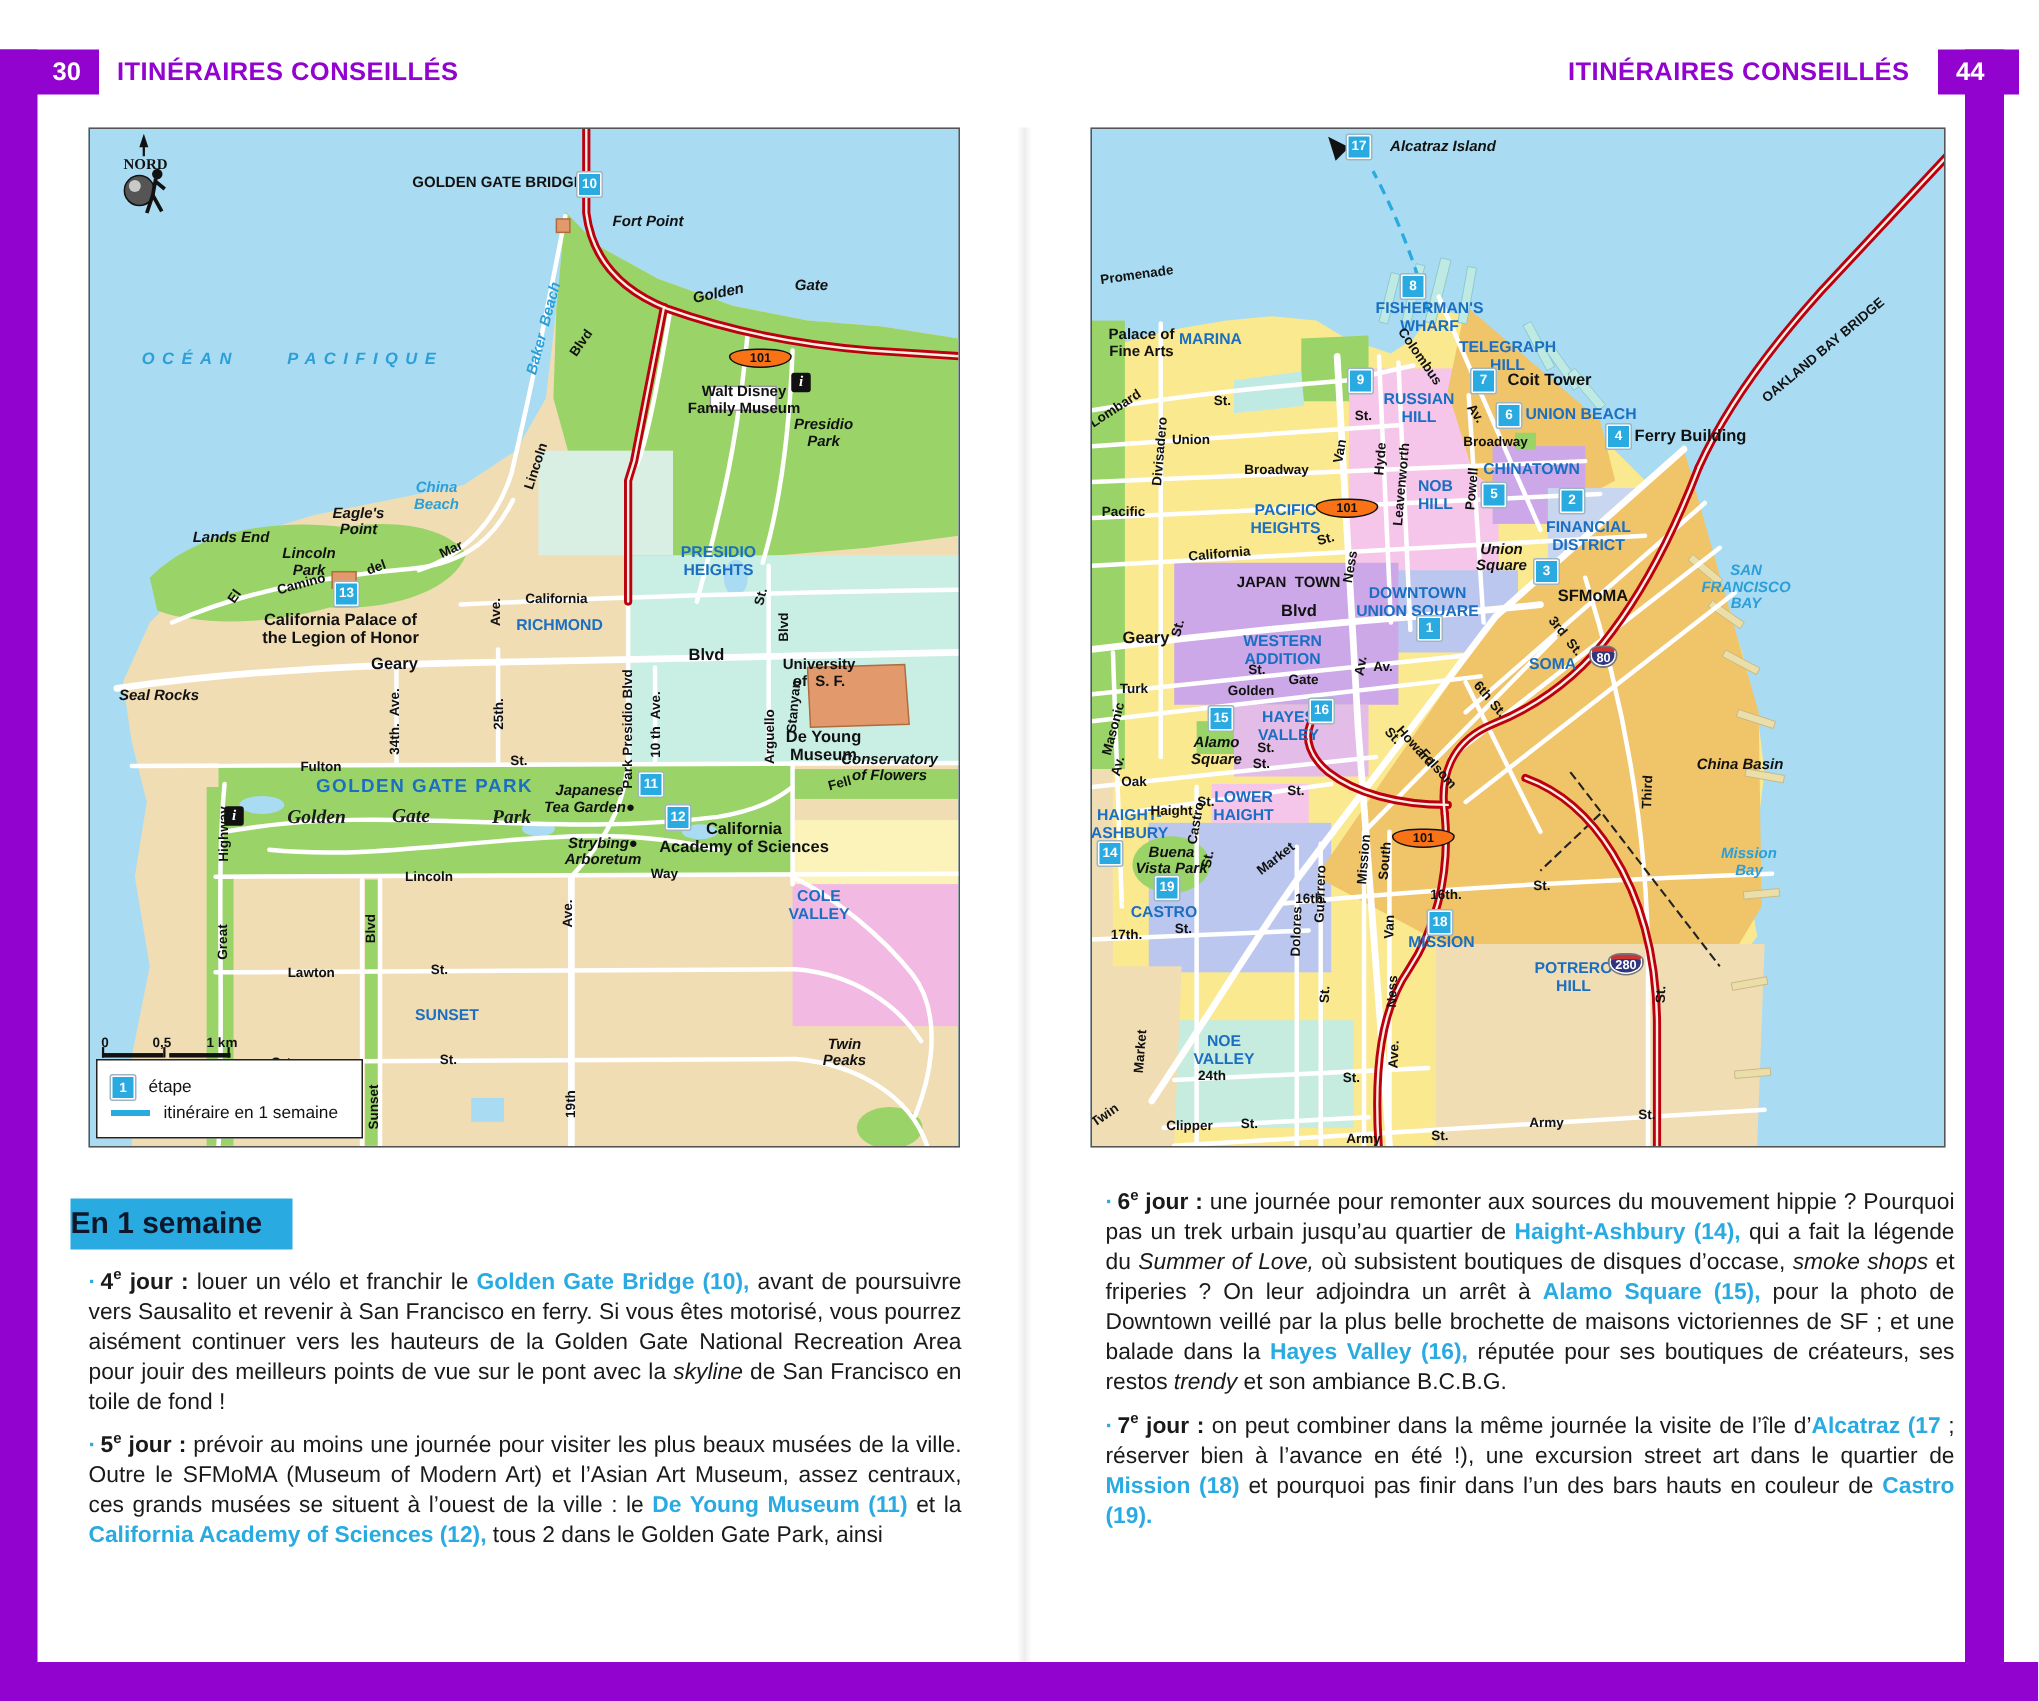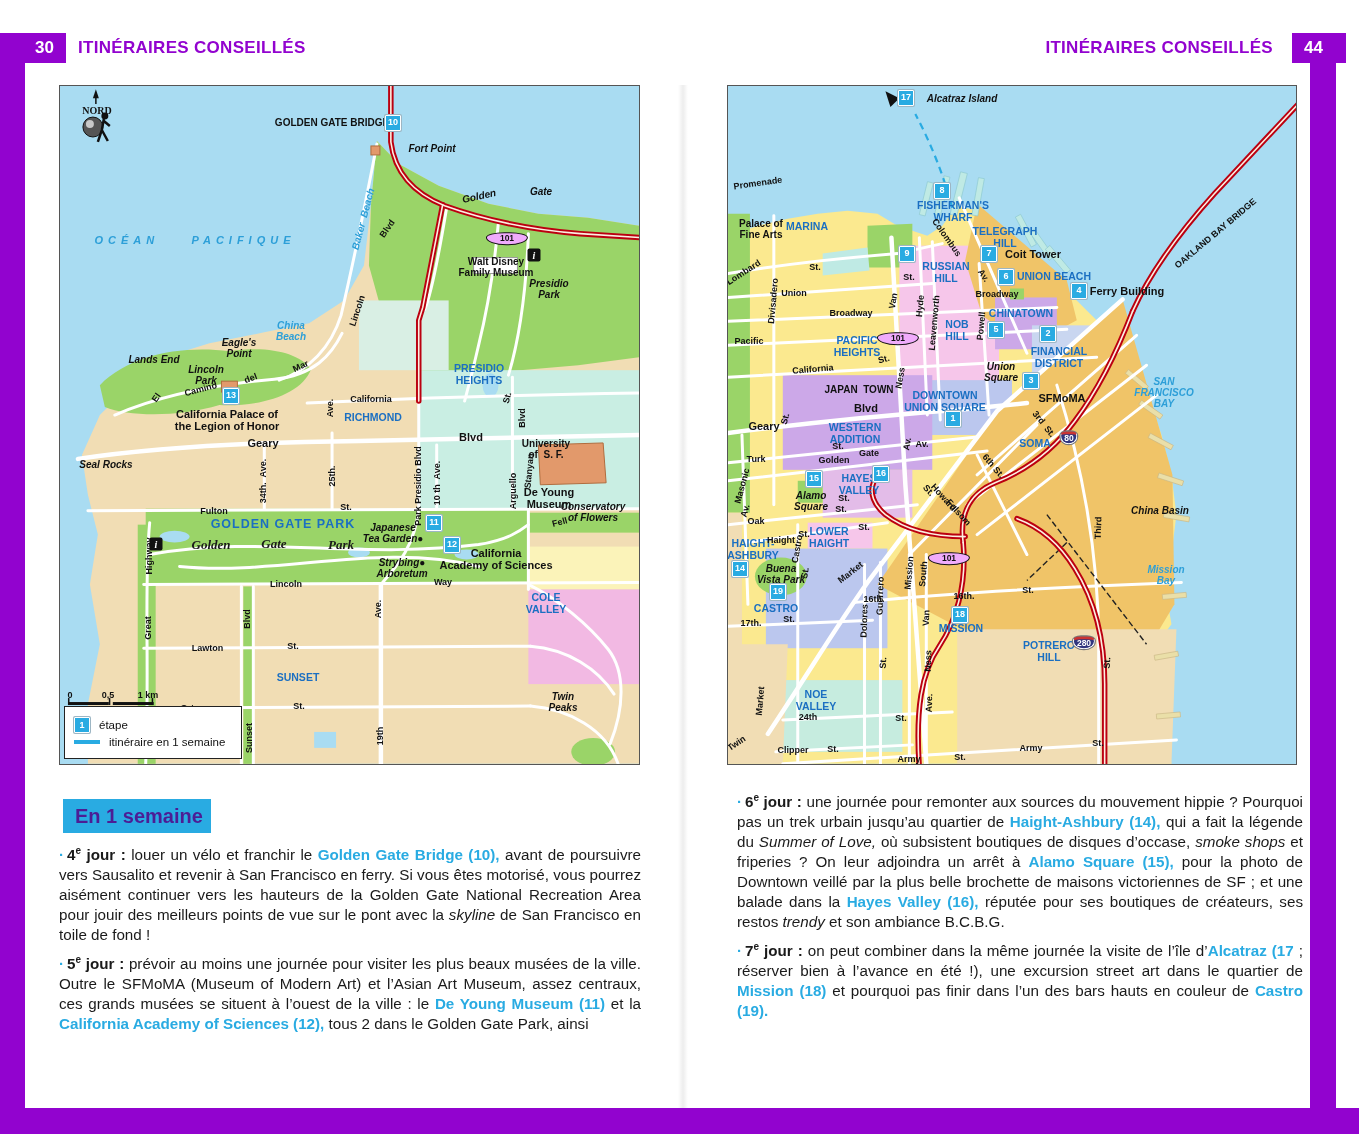--- a/index.html
+++ b/index.html
@@ -36,38 +36,38 @@
   .plc{font-size:10px;font-weight:bold;color:#111;}
   .plc2{font-size:11px;font-weight:bold;color:#111;}
   .itl{font-size:10px;font-weight:bold;font-style:italic;color:#111;}
   .wtr{font-size:10px;font-weight:bold;font-style:italic;color:#2D9FD8;}
   .wtrc{font-size:11px;font-weight:bold;font-style:italic;color:#2D9FD8;letter-spacing:5px;}
   .pk{font-family:"Liberation Serif",serif;font-size:13px;font-weight:bold;font-style:italic;color:#1a1a1a;}
   .nord{font-family:"Liberation Serif",serif;font-size:10px;font-weight:bold;color:#111;}
   .badge{width:14px;height:14px;background:var(--link);color:#fff;font-size:9px;font-weight:bold;
          display:flex;align-items:center;justify-content:center;border:1px solid #fff;
          box-shadow:0 0 0 1px #9db6c4;border-radius:1px;}
-  .shield{background:#f0abfc;border:1.5px solid #111;border-radius:45% 45% 50% 50%/40% 40% 60% 60%;
+  .shield{background:#f97316;border:1.5px solid #111;border-radius:45% 45% 50% 50%/40% 40% 60% 60%;
           font-size:8.5px;font-weight:bold;color:#111;padding:1px 13px;}
   .ishield{background:#30357E;border:1.5px solid #fff;border-top:3px solid #C33;
            border-radius:40% 40% 55% 55%/35% 35% 65% 65%;font-size:8.5px;font-weight:bold;
            color:#fff;padding:0 3px;box-shadow:0 0 0 1px #777;}
   .info{width:13px;height:13px;background:#111;color:#fff;font-size:10px;font-weight:bold;
         font-family:"Liberation Serif",serif;font-style:italic;display:flex;align-items:center;
         justify-content:center;border-radius:2px;}
 
   .legend{position:absolute;left:4px;bottom:5px;width:158px;background:#fff;border:1.5px solid #222;
           padding:7px 9px;font-size:11.5px;color:#111;}
   .legend .row{display:flex;align-items:center;gap:9px;margin:3px 0;}
   .legend .linesample{width:26px;height:4px;background:var(--link);flex:0 0 auto;}
   .legend .badge{flex:0 0 auto;}
 
   
-  .heading-box{position:absolute;left:63px;top:799px;width:148px;height:34px;background:var(--link);
-               color:#4c1d95;font-weight:bold;font-size:20px;line-height:34px;padding-left:12px;
+  .heading-box{position:absolute;left:47px;top:799px;width:148px;height:34px;background:var(--link);
+               color:#0f172a;font-weight:bold;font-size:20px;line-height:34px;
                box-sizing:border-box;}
   .col{position:absolute;font-size:15.2px;line-height:20px;color:#1a1a1a;text-align:justify;}
   #col-left{left:59px;top:845px;width:582px;}
   #col-right{left:737px;top:792px;width:566px;}
   .para{margin:0 0 9px 0;}
   .bullet{color:var(--link);font-weight:bold;margin-right:3px;font-size:15px;}
   .seg-b{font-weight:bold;}
   .seg-i{font-style:italic;}
   .seg-bi{font-weight:bold;font-style:italic;}
   .seg-sup{vertical-align:super;font-size:10px;line-height:0;}

